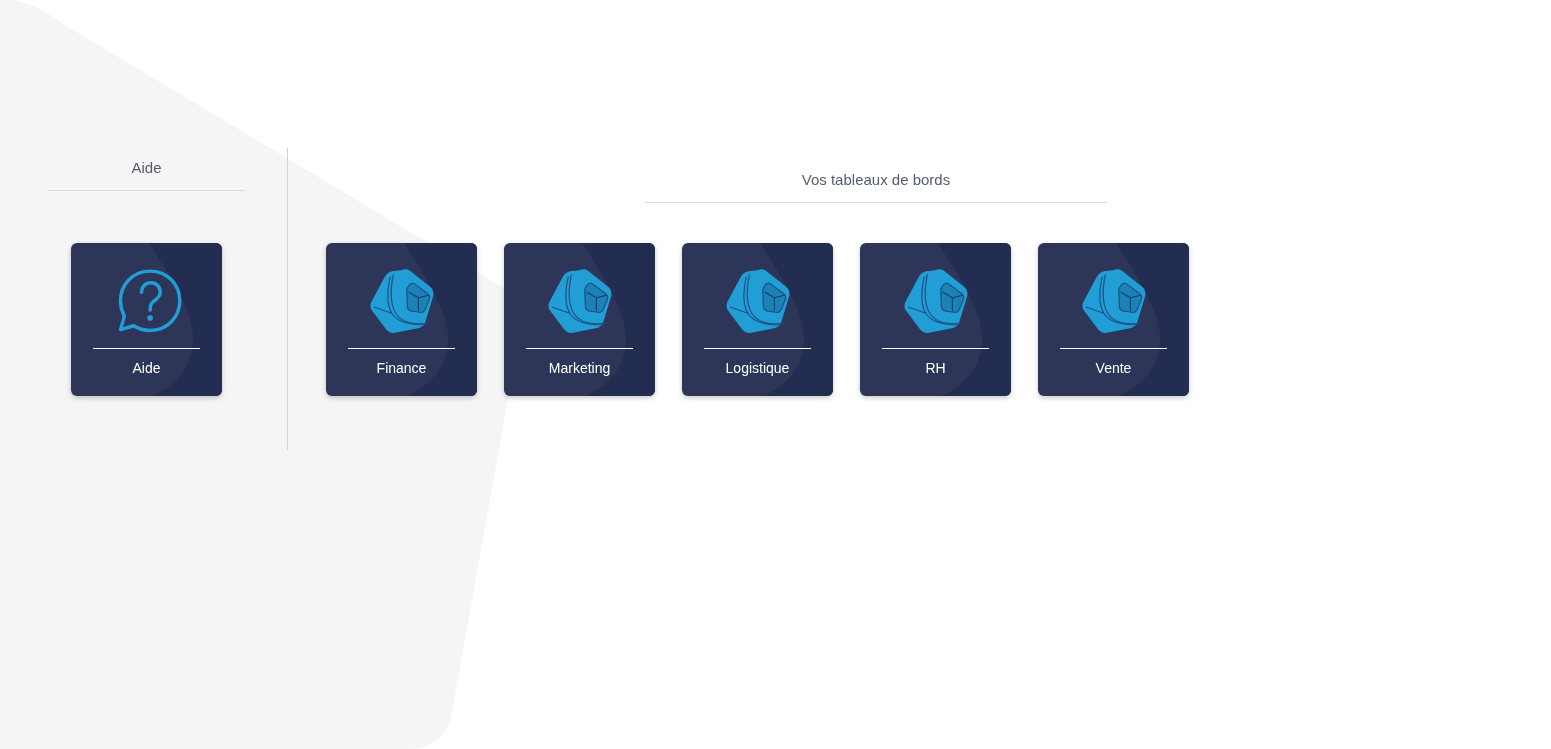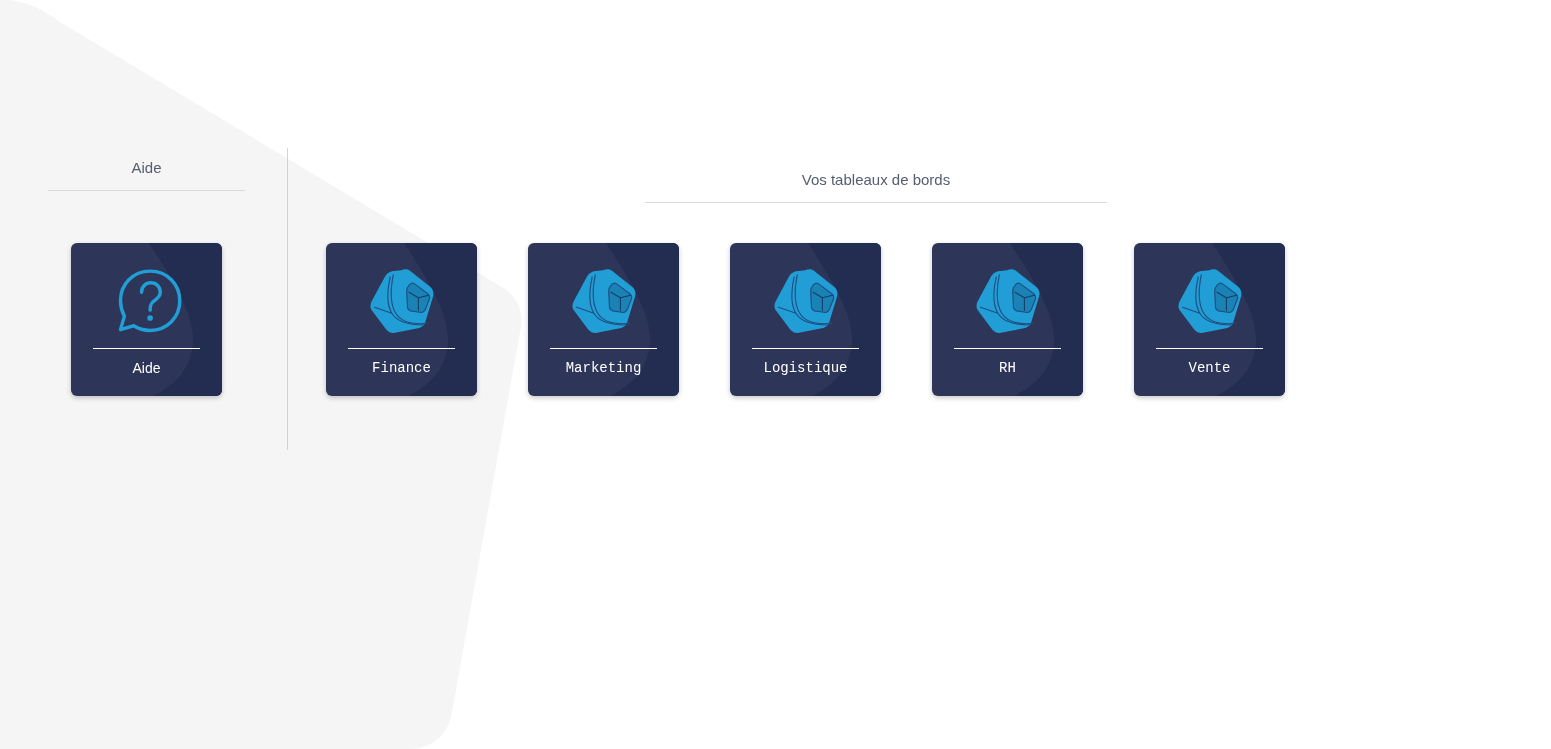--- a/index.html
+++ b/index.html
@@ -61,21 +61,21 @@
     left: 287px;
     top: 148px;
     width: 1px;
     height: 302px;
     background: #d2d2d2;
   }
 
   
   .card-row { position: absolute; display: flex; }
   #help-row   { left: 71px;  top: 243px; }
-  #boards-row { left: 326px; top: 243px; gap: 51px; font-family: Liberation Mono, monospace; }
+  #boards-row { left: 326px; top: 243px; gap: 27px; }
 
   
   .card {
     position: relative;
     width: 151px;
     height: 153px;
     border-radius: 6px;
     background: #2d3659;
     overflow: hidden;
     box-shadow: 0 2px 5px rgba(0,0,0,0.22);

